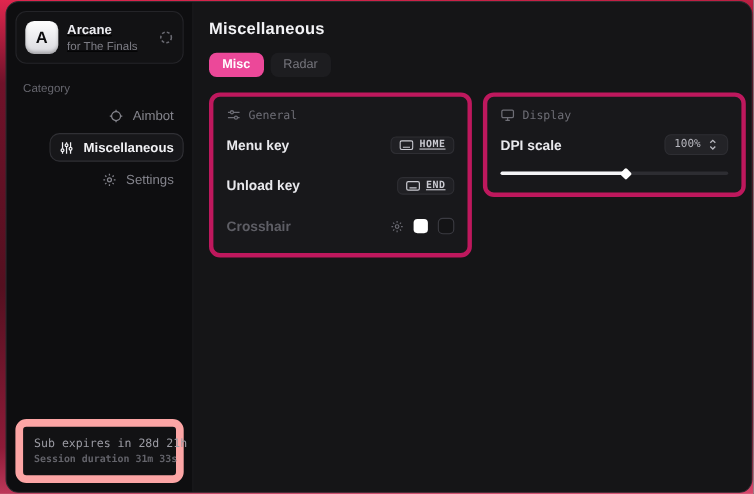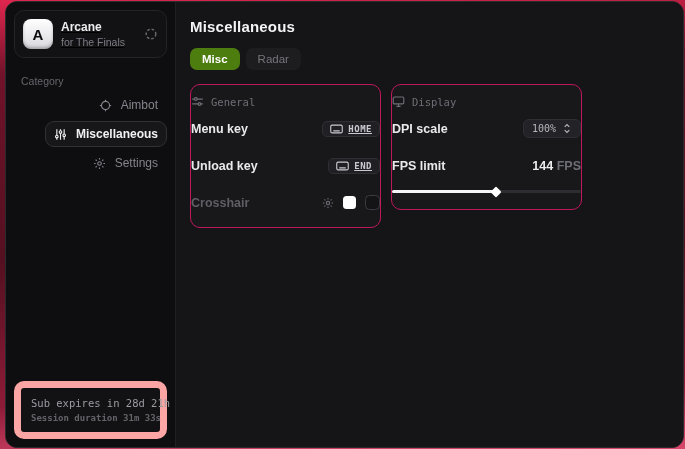--- a/index.html
+++ b/index.html
@@ -68,26 +68,26 @@
   
   .main { flex:1; background:#151517; padding:16px 14px; }
   .page-title { font-size:15px; font-weight:700; color:#f3f3f6; letter-spacing:.2px; }
 
   .tabs { display:flex; gap:6px; margin-top:13px; }
   .tab {
     border:none; border-radius:7px; padding:5px 12px; font-size:11.5px;
     font-family:"Liberation Sans", sans-serif; cursor:pointer;
     background:#1d1d20; color:#75757c;
   }
-  .tab.active { background:#4d7c0f; color:#ffffff; font-weight:600; }
+  .tab.active { background:#ec4899; color:#ffffff; font-weight:600; }
 
   .cards { display:flex; gap:10px; margin-top:14px; align-items:flex-start; }
   .card {
-    width:191px; background:#18181b; border:1px solid #be185d;
-    border-radius:10px; padding:10px 0 13px;
+    width:239px; background:#18181b; border:4px solid #be185d;
+    border-radius:10px; padding:10px 12px 13px;
   }
   .card-head {
     display:flex; align-items:center; gap:7px; color:#6e6e76;
     font-family:"DejaVu Sans Mono", monospace; font-size:10.5px;
     margin-bottom:9px;
   }
   .row {
     display:flex; align-items:center; justify-content:space-between; height:23px;
   }
   .row + .row { margin-top:14px; }
@@ -279,24 +279,20 @@
             <span class="select">
               <span class="sel-txt">100%</span>
               <span>
                 <svg width="10" height="11" viewBox="0 0 10 12" fill="none" stroke="currentColor" stroke-width="1.3">
                   <path d="M2.5 4.2L5 1.7l2.5 2.5M2.5 7.8L5 10.3l2.5-2.5"></path>
                 </svg>
               </span>
             </span>
           </div>
 
-          <div class="row">
-            <span class="row-label">FPS limit</span>
-            <span class="fps-value"><span>144</span> <span class="fps-unit">FPS</span></span>
-          </div>
 
           <div class="slider">
             <span class="slider-track"></span>
             <span class="slider-fill" style="width: 55%;"></span>
             <span class="slider-thumb" style="left: 55%;"></span>
           </div>
         </section>
 
       </div>
     </main>

